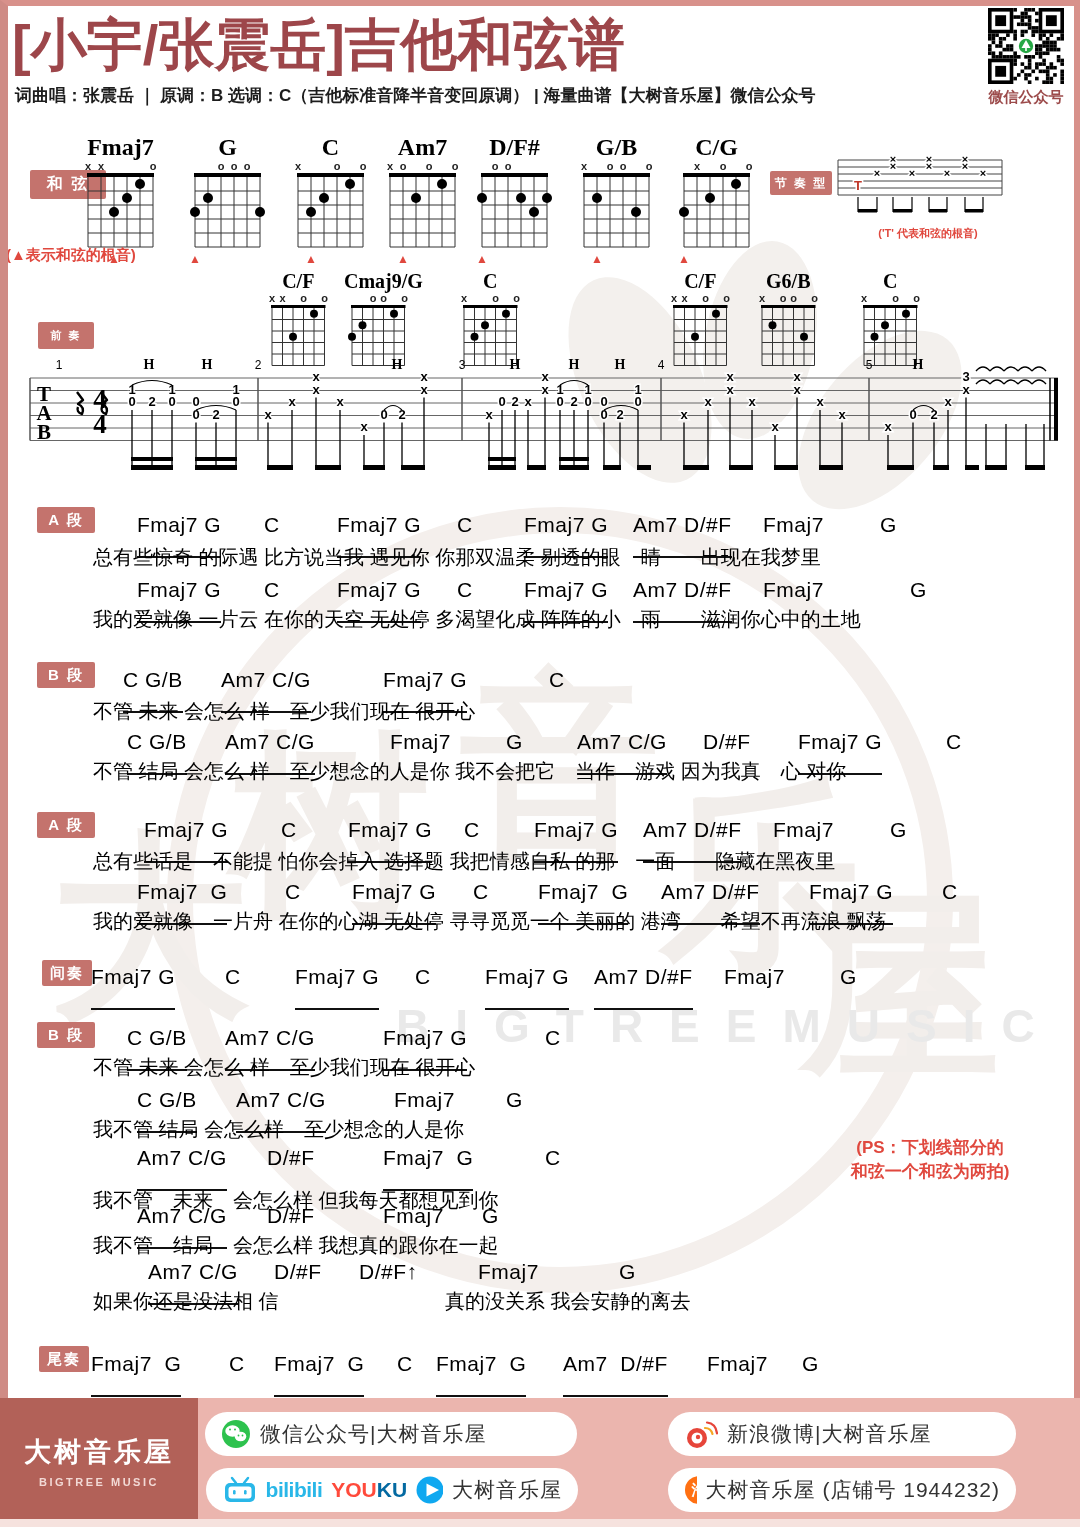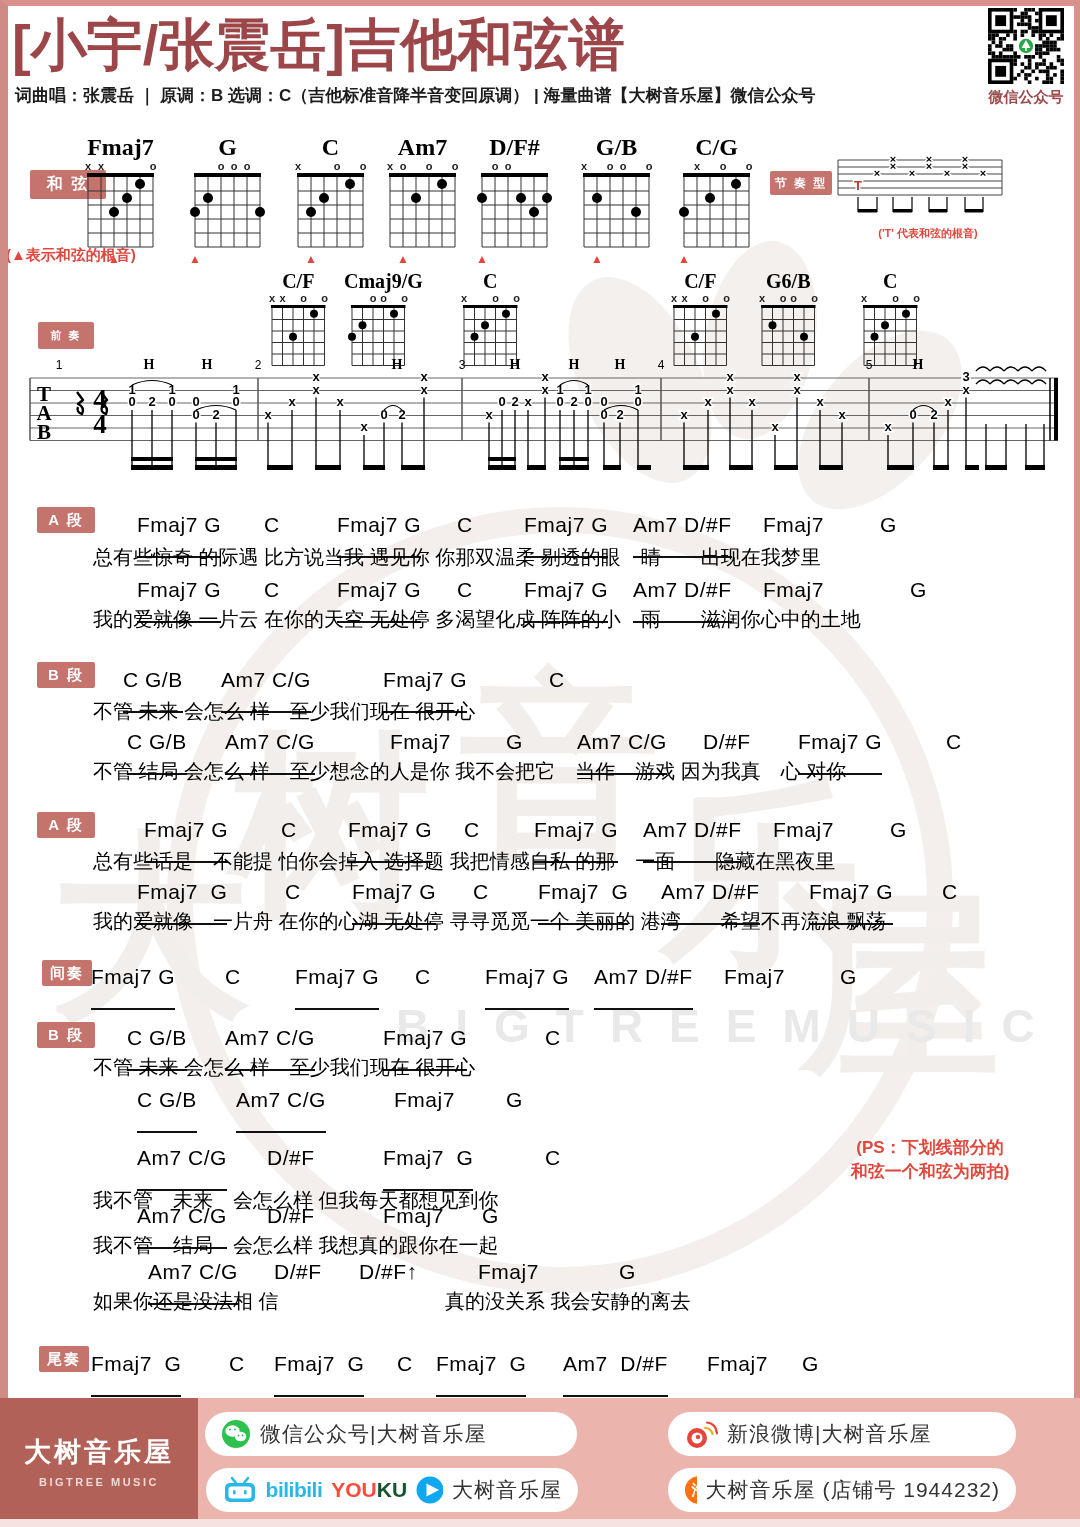--- a/index.html
+++ b/index.html
@@ -33,21 +33,21 @@
   #fbg{position:absolute;left:198px;top:0;width:882px;height:129px;background:#EBB5AE;}
   #fstrip{position:absolute;left:0;top:121px;width:1080px;height:8px;background:#F6E2DE;}
   #fbrand{position:absolute;left:0;top:0;width:198px;height:129px;background:#B26158;text-align:center;box-sizing:border-box;padding-top:36px;}
   #fbrand .b1{color:#fff;font-size:27px;font-weight:800;letter-spacing:3px;}
   #fbrand .b2{color:#F2D9D5;font-size:11px;letter-spacing:2.5px;margin-top:6px;font-weight:600;}
   .pill{position:absolute;background:#fff;border-radius:22px;height:44px;display:flex;align-items:center;gap:9px;
         padding:0 16px;box-sizing:border-box;}
   .ptext{font-size:21px;color:#333;font-weight:500;letter-spacing:1px;white-space:pre;}
   .bili{color:#29B7E8;font-weight:800;font-size:21px;letter-spacing:-0.5px;}
   .youku i{font-style:normal;color:#FF4A3B;font-weight:800;font-size:21px;}
-  .youku b{color:#14532d;font-weight:800;font-size:21px;}
+  .youku b{color:#0369a1;font-weight:800;font-size:21px;}
   svg{display:block;}
 </style>
 </head>
 <body>
 
 <div id="page">
   <svg id="wm" width="1080" height="1527">
       <circle cx="560" cy="900" r="380" fill="none" stroke="#F4EFEC" stroke-width="26"></circle>
       <ellipse cx="640" cy="380" rx="60" ry="110" fill="#F3F0ED" transform="rotate(-25 640 380)"></ellipse>
       <ellipse cx="760" cy="340" rx="55" ry="100" fill="#F3F0ED" transform="rotate(10 760 340)"></ellipse>
@@ -837,20 +837,21 @@
         <span class="chord u" style="left: 383px;">Fmaj7 G</span>
         <span class="chord" style="left: 545px;">C</span>
       </div>
       <div class="lyric" style="left: 93px; top: 1054px;">不管 未来 会怎么 样　至少我们现在 很开心</div>
       <div class="chord-row" style="top: 1088px;">
         <span class="chord u" style="left: 137px;">C G/B</span>
         <span class="chord u" style="left: 236px;">Am7 C/G</span>
         <span class="chord" style="left: 394px;">Fmaj7</span>
         <span class="chord" style="left: 506px;">G</span>
       </div>
+      <div class="lyric" style="left: 93px; top: 1116px;">我不管 结局 会怎么样　至少想念的人是你</div>
       <div class="chord-row" style="top: 1146px;">
         <span class="chord u" style="left: 137px;">Am7 C/G</span>
         <span class="chord" style="left: 267px;">D/#F</span>
         <span class="chord u" style="left: 383px;">Fmaj7  G</span>
         <span class="chord" style="left: 545px;">C</span>
       </div>
       <div class="lyric" style="left: 93px; top: 1176px; margin-top: 11px;">我不管　未来　会怎么样 但我每天都想见到你</div>
       <div class="chord-row" style="top: 1204px;">
         <span class="chord u" style="left: 137px;">Am7 C/G</span>
         <span class="chord" style="left: 267px;">D/#F</span>

